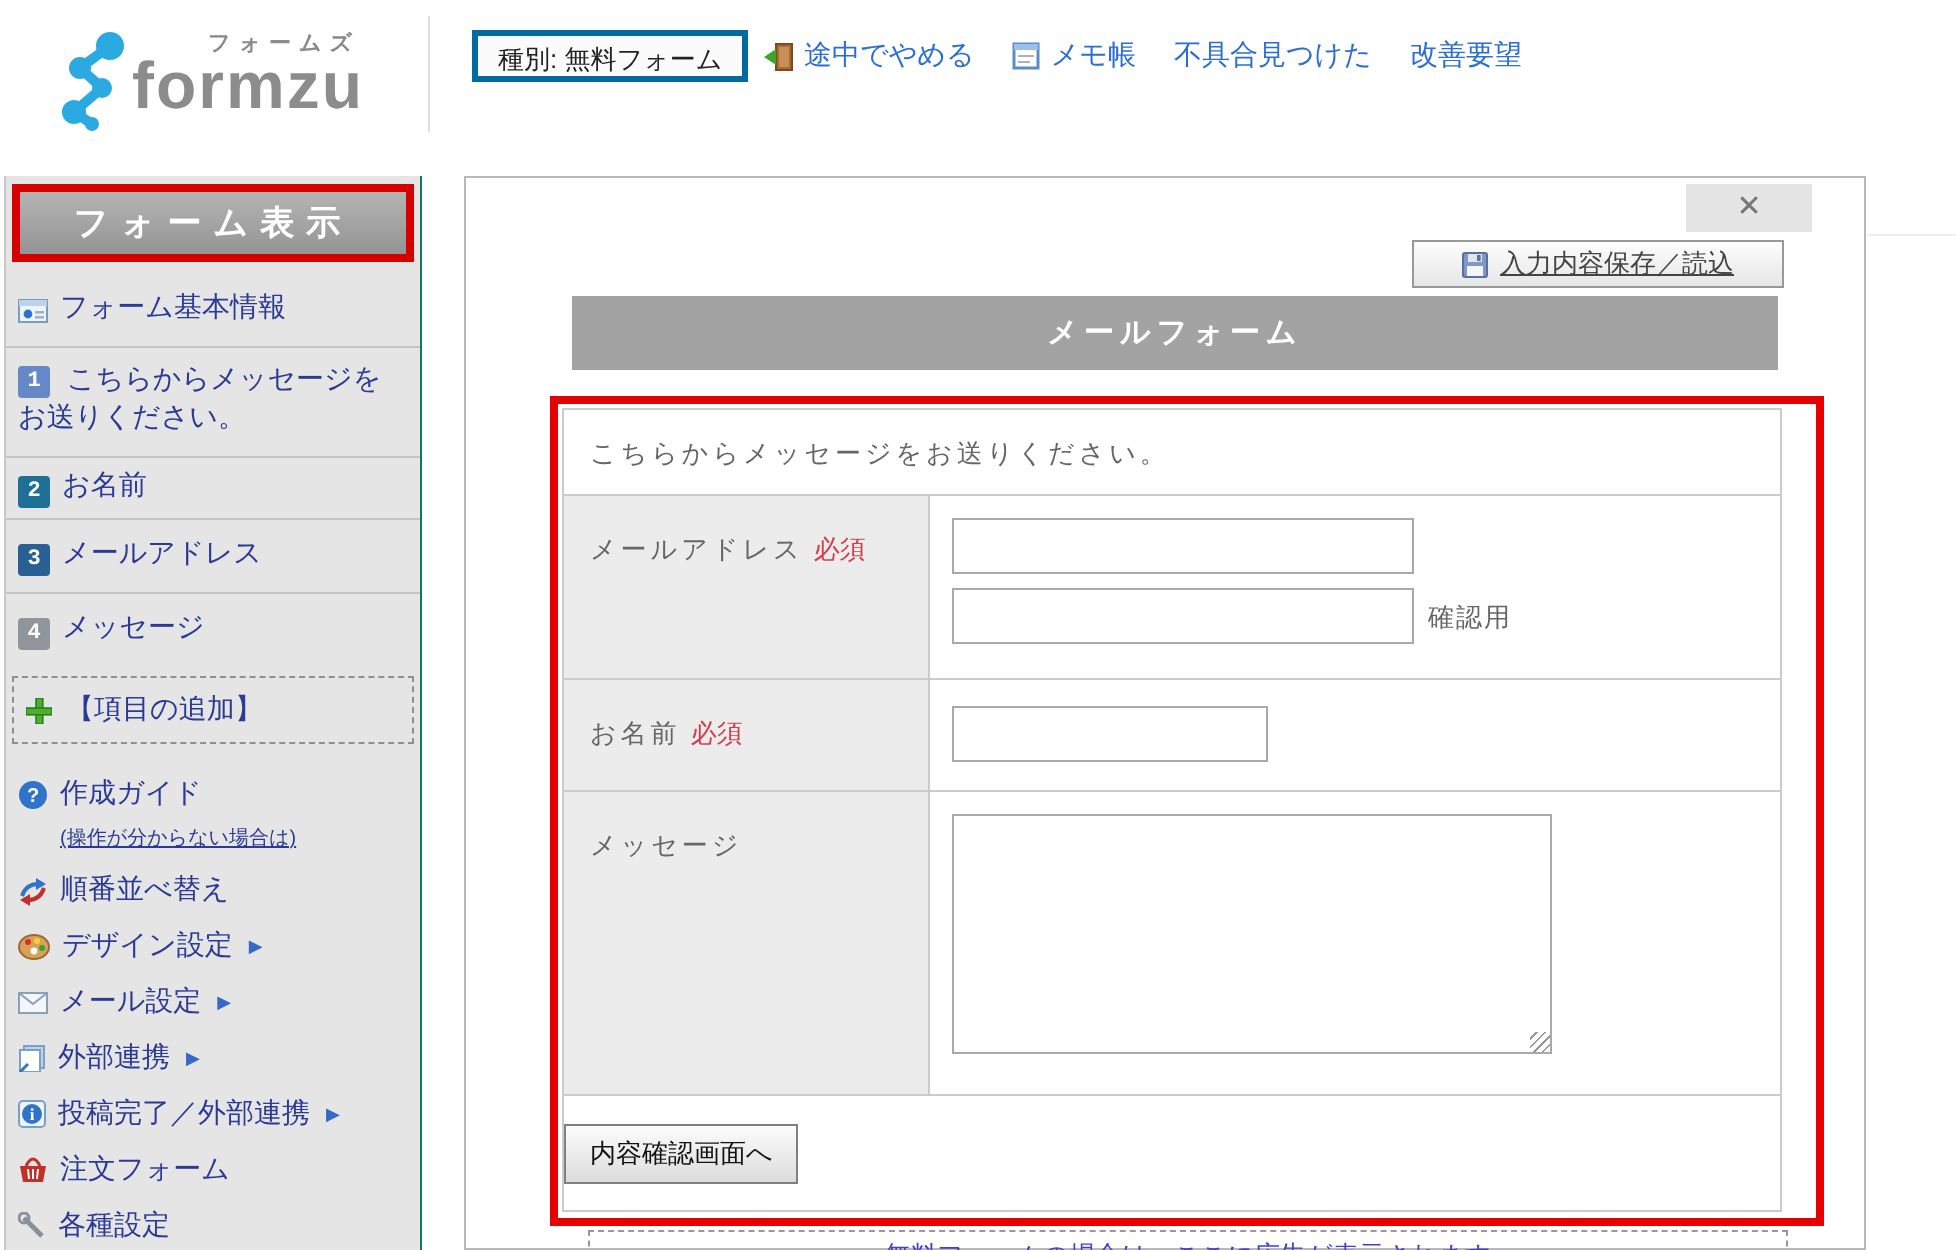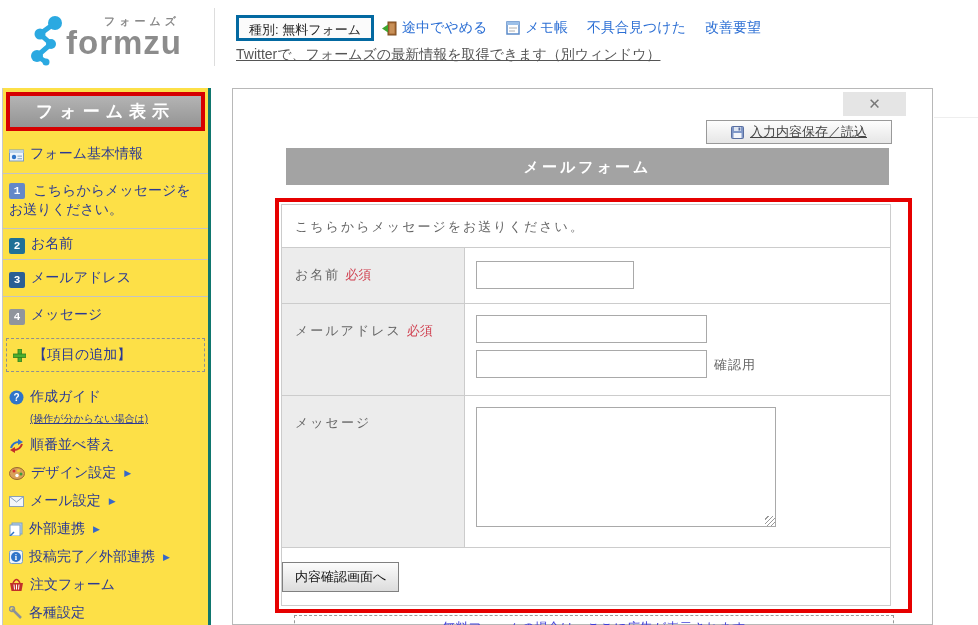--- a/index.html
+++ b/index.html
@@ -15,21 +15,21 @@
   .hdr-divider { position:absolute; left:214px; top:8px; width:1px; height:58px; background:#ddd; }
   .type-box { position:absolute; left:236px; top:15px; height:26px; line-height:24px;
     border:3px solid #0369a1; background:#fbfbfb; padding:0 10px; font-size:13px; color:#222; }
   .top-links { position:absolute; left:382px; top:15px; height:26px; display:flex; align-items:center; gap:19px; }
   .top-link { display:flex; align-items:center; gap:5px; font-size:14px; color:#2c6fd4; cursor:pointer; white-space:nowrap; }
   .twitter-link { position:absolute; left:236px; top:46px; font-size:14px; color:#555;
     text-decoration:underline; cursor:pointer; }
 
   
   .sidebar { position:absolute; left:2px; top:88px; width:209px; height:537px;
-    border-left:1px solid #c8c8c8; border-right:3px solid #0f766e; background:#fde047; }
+    border-left:1px solid #c8c8c8; border-right:1px solid #0f766e; background:#e5e5e5; }
   .form-display-btn { margin:4px 3px 0 3px; height:39px; border:4px solid #d60000;
     background:linear-gradient(#b4b4b4,#949494); color:#fff; font-size:17px; font-weight:bold;
     letter-spacing:6px; text-align:center; line-height:31px; cursor:pointer; }
   .sb-row { display:flex; align-items:flex-end; gap:6px; padding:8px 6px;
     font-size:14px; color:#2b3a94; cursor:pointer;font-family:Liberation Mono, monospace; }
   .sb-sep { border-bottom:1px solid #c4c4c4; }
   .sb-row .ic { flex:0 0 auto; margin-top:1px; }
   .badge { flex:0 0 auto; width:16px; height:16px; margin-top:1px; color:#fff; font-size:11px;
     font-weight:bold; text-align:center; line-height:16px; border-radius:2px; }
   .field-label { line-height:19px; }
@@ -123,21 +123,20 @@
       <span>メモ帳</span>
     </div>
     <div class="top-link">
       <span>不具合見つけた</span>
     </div>
     <div class="top-link">
       <span>改善要望</span>
     </div>
   </div>
 
-  <div class="twitter-link">Twitterで、フォームズの最新情報を取得できます（別ウィンドウ）</div>
 
   <div class="sidebar">
 
     <div class="form-display-btn">フォーム表示</div>
 
     <div class="sb-row sb-sep" style="padding-top:14px;padding-bottom:10px;">
       <svg class="ic" width="15" height="14" viewBox="0 0 15 14">
         <rect x="0.5" y="1" width="14" height="11" fill="#eef4fb" stroke="#7a9cc0" stroke-width="1"></rect>
         <rect x="0.5" y="1" width="14" height="3" fill="#bcd3ea"></rect>
         <circle cx="5" cy="8" r="2.2" fill="#2f74c9"></circle>
@@ -269,40 +268,40 @@
       <span>入力内容保存／読込</span>
     </div>
 
     <div class="title-bar">メールフォーム</div>
 
     <div class="red-box">
       <div class="ftable">
 
         <div class="frow desc-row">こちらからメッセージをお送りください。</div>
 
-        <div class="frow row-name">
-          <div class="lbl-cell">
-            <span>お名前</span><span class="req">必須</span>
-          </div>
-          <div class="fld-cell">
-            <input type="text" class="tinput name-input" style="">
-          </div>
-        </div>
-
         <div class="frow row-email">
           <div class="lbl-cell">
             <span>メールアドレス</span><span class="req">必須</span>
           </div>
           <div class="fld-cell">
             <input type="text" class="tinput email-input1" style="">
             <input type="text" class="tinput email-input2" style="">
             <span class="confirm-note">確認用</span>
           </div>
         </div>
 
+        <div class="frow row-name">
+          <div class="lbl-cell">
+            <span>お名前</span><span class="req">必須</span>
+          </div>
+          <div class="fld-cell">
+            <input type="text" class="tinput name-input" style="">
+          </div>
+        </div>
+
         <div class="frow row-msg">
           <div class="lbl-cell">
             <span>メッセージ</span>
           </div>
           <div class="fld-cell">
             <textarea class="msg-area" style=""></textarea>
             <div class="resize-grip"></div>
           </div>
         </div>
 

